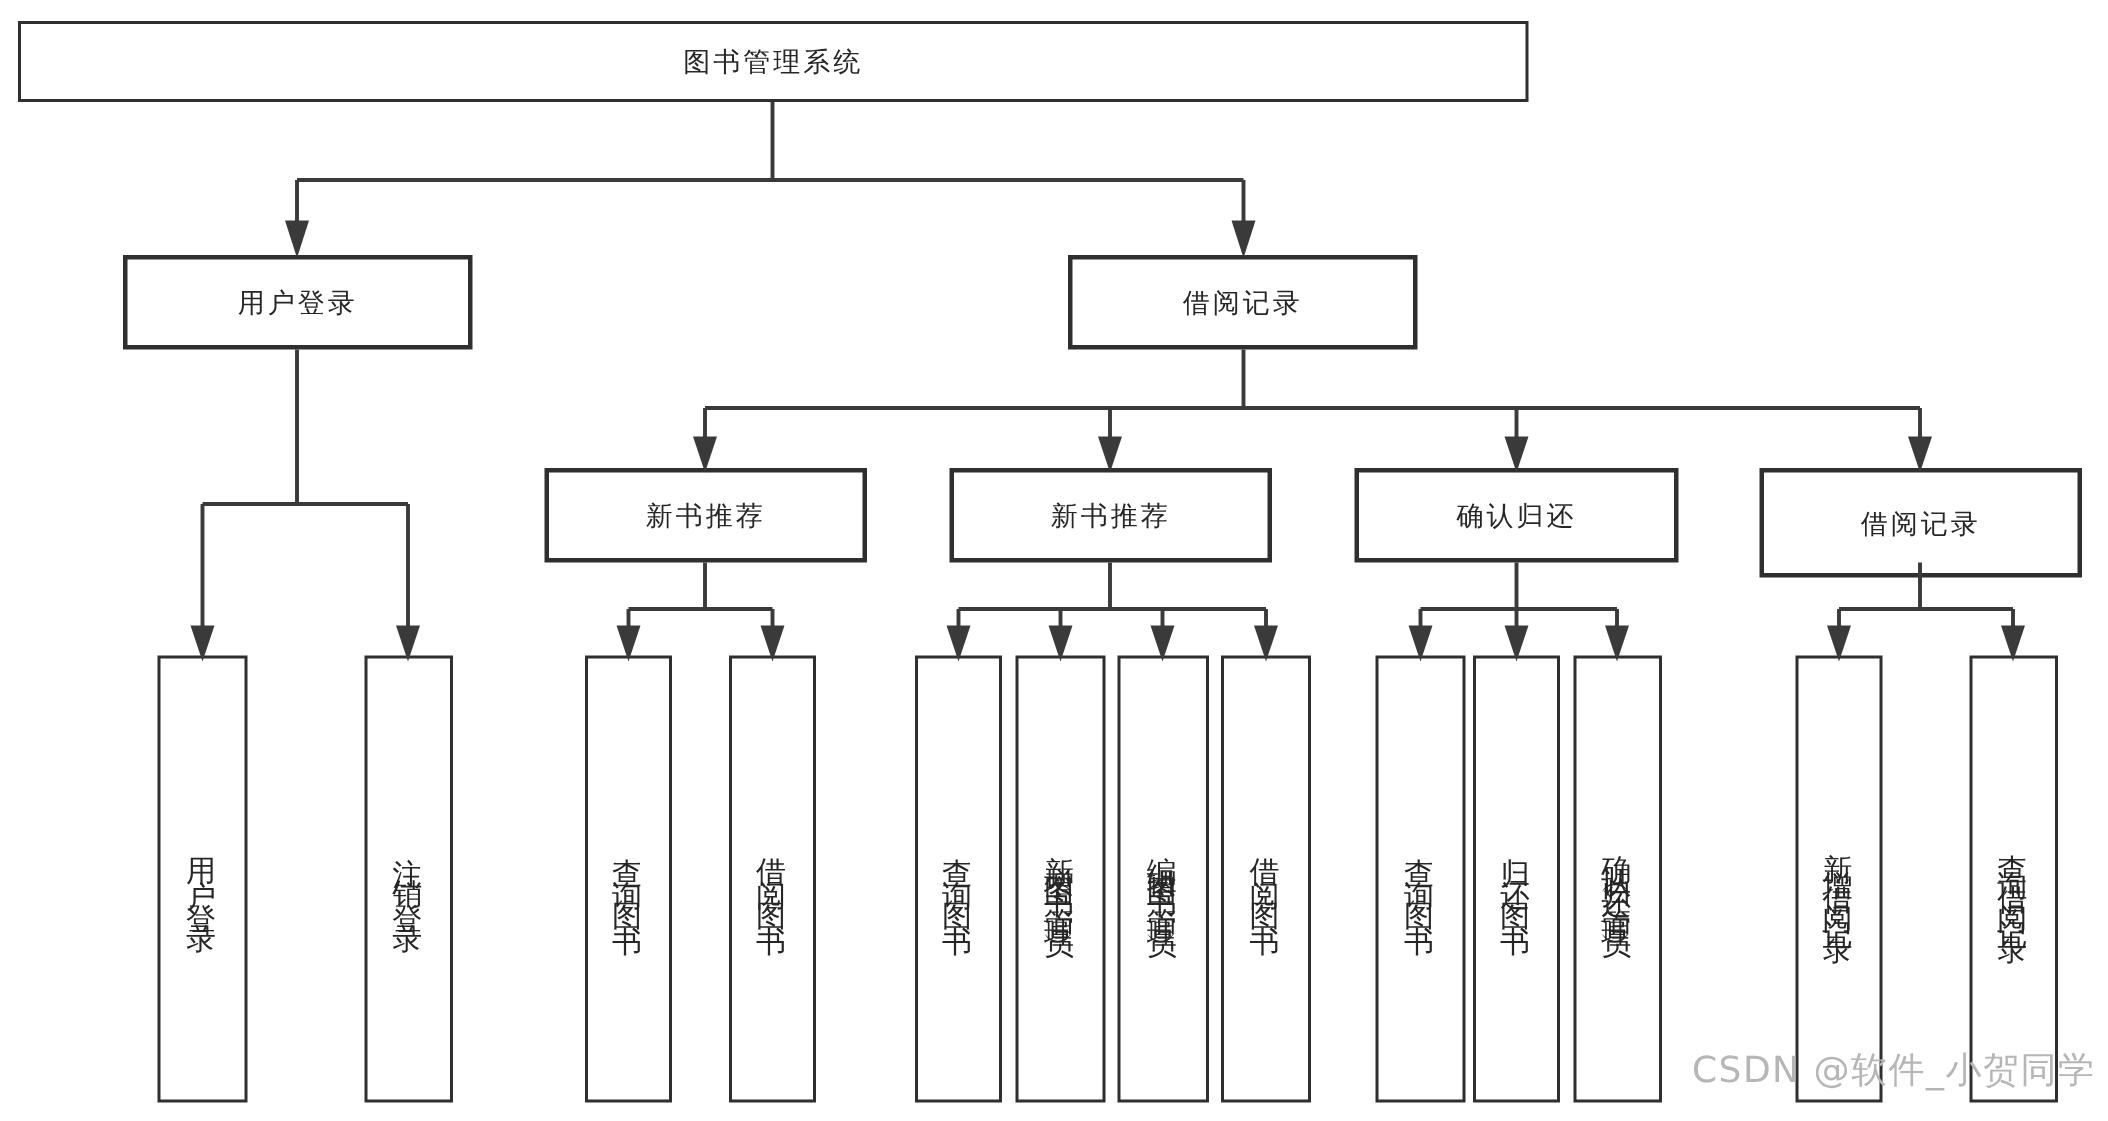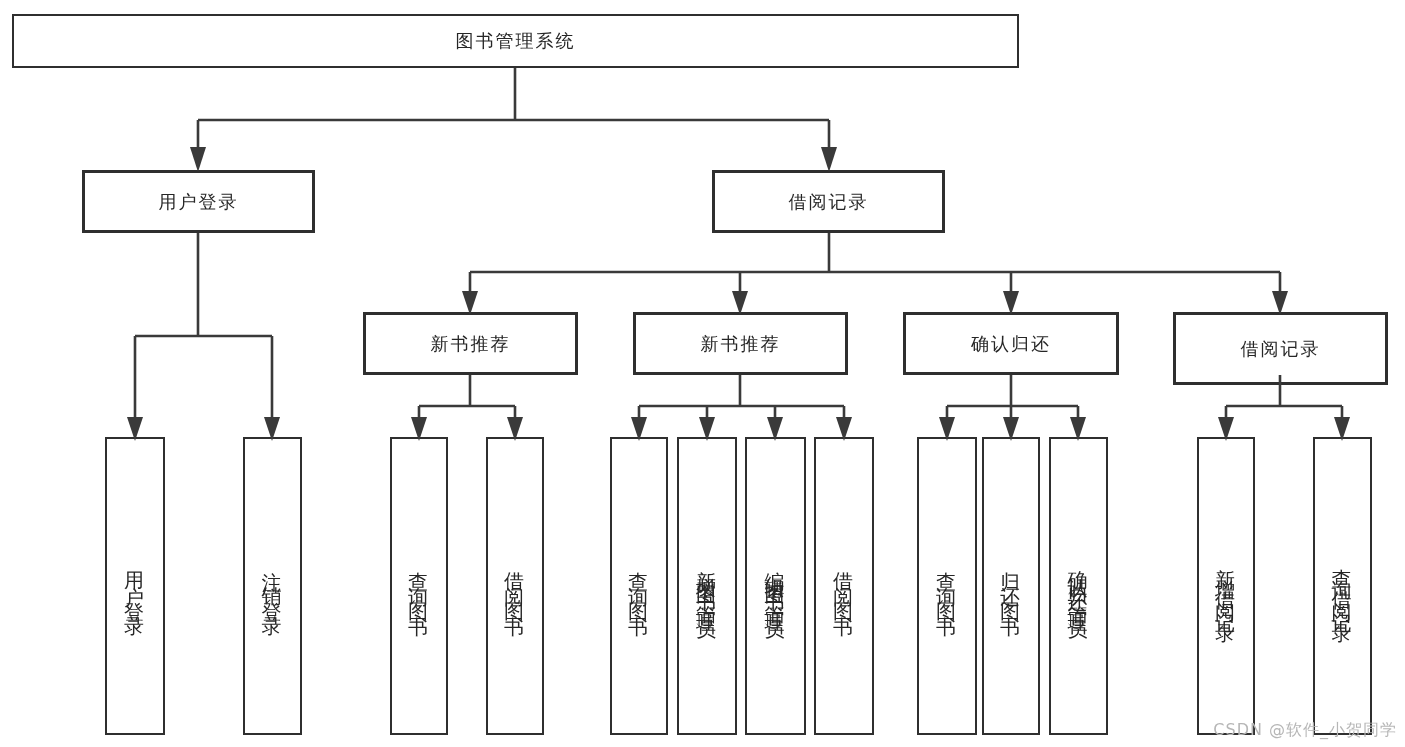--- a/index.html
+++ b/index.html
@@ -39,22 +39,22 @@
     display:flex;align-items:center;justify-content:center;
     writing-mode:vertical-rl;text-orientation:mixed;
     font-size:20px;color:var(--text);
     top:437px;height:298px;
     white-space:nowrap;
   }
   .ls4{letter-spacing:15px;}
   .ls6{letter-spacing:11px;}
   .ls9{letter-spacing:7px;}
   #watermark{
-    position:absolute;right:8px;bottom:6px;z-index:5;
-    font-size:16px;color:var(--watermark);letter-spacing:1px;
+    position:absolute;right:8px;bottom:18px;z-index:5;
+    font-size:24px;color:var(--watermark);letter-spacing:1px;
     white-space:nowrap;
   }
 </style>
 </head>
 <body>
 
 <div id="canvas">
 
   <svg id="connectors" viewBox="0 0 1405 747" xmlns="http://www.w3.org/2000/svg">
 

